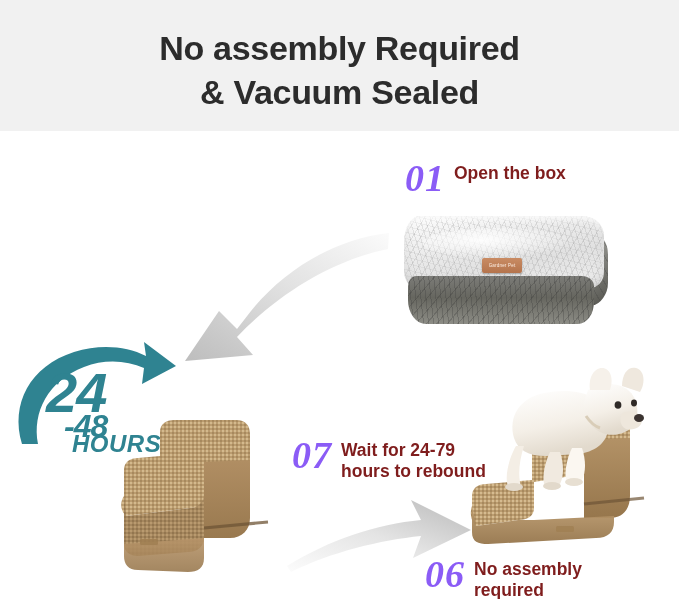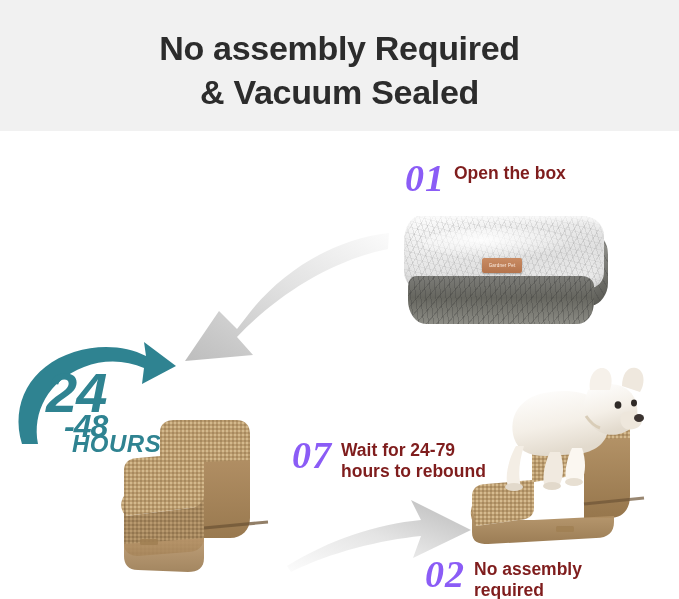--- a/index.html
+++ b/index.html
@@ -345,18 +345,18 @@
     <path d="M96 56 C100 62 104 66 110 68" stroke="#d9cdb8" stroke-width="3" fill="none"></path>
   </svg>
 
   <div class="step" id="step-02">
     <div class="step-num">07</div>
     <div class="step-text">Wait for 24-79
 hours to rebound</div>
   </div>
 
   <div class="step" id="step-03">
-    <div class="step-num">02</div>
+    <div class="step-num">06</div>
     <div class="step-text">No assembly
 required</div>
   </div>
 
 </div>
 
 </body></html>

